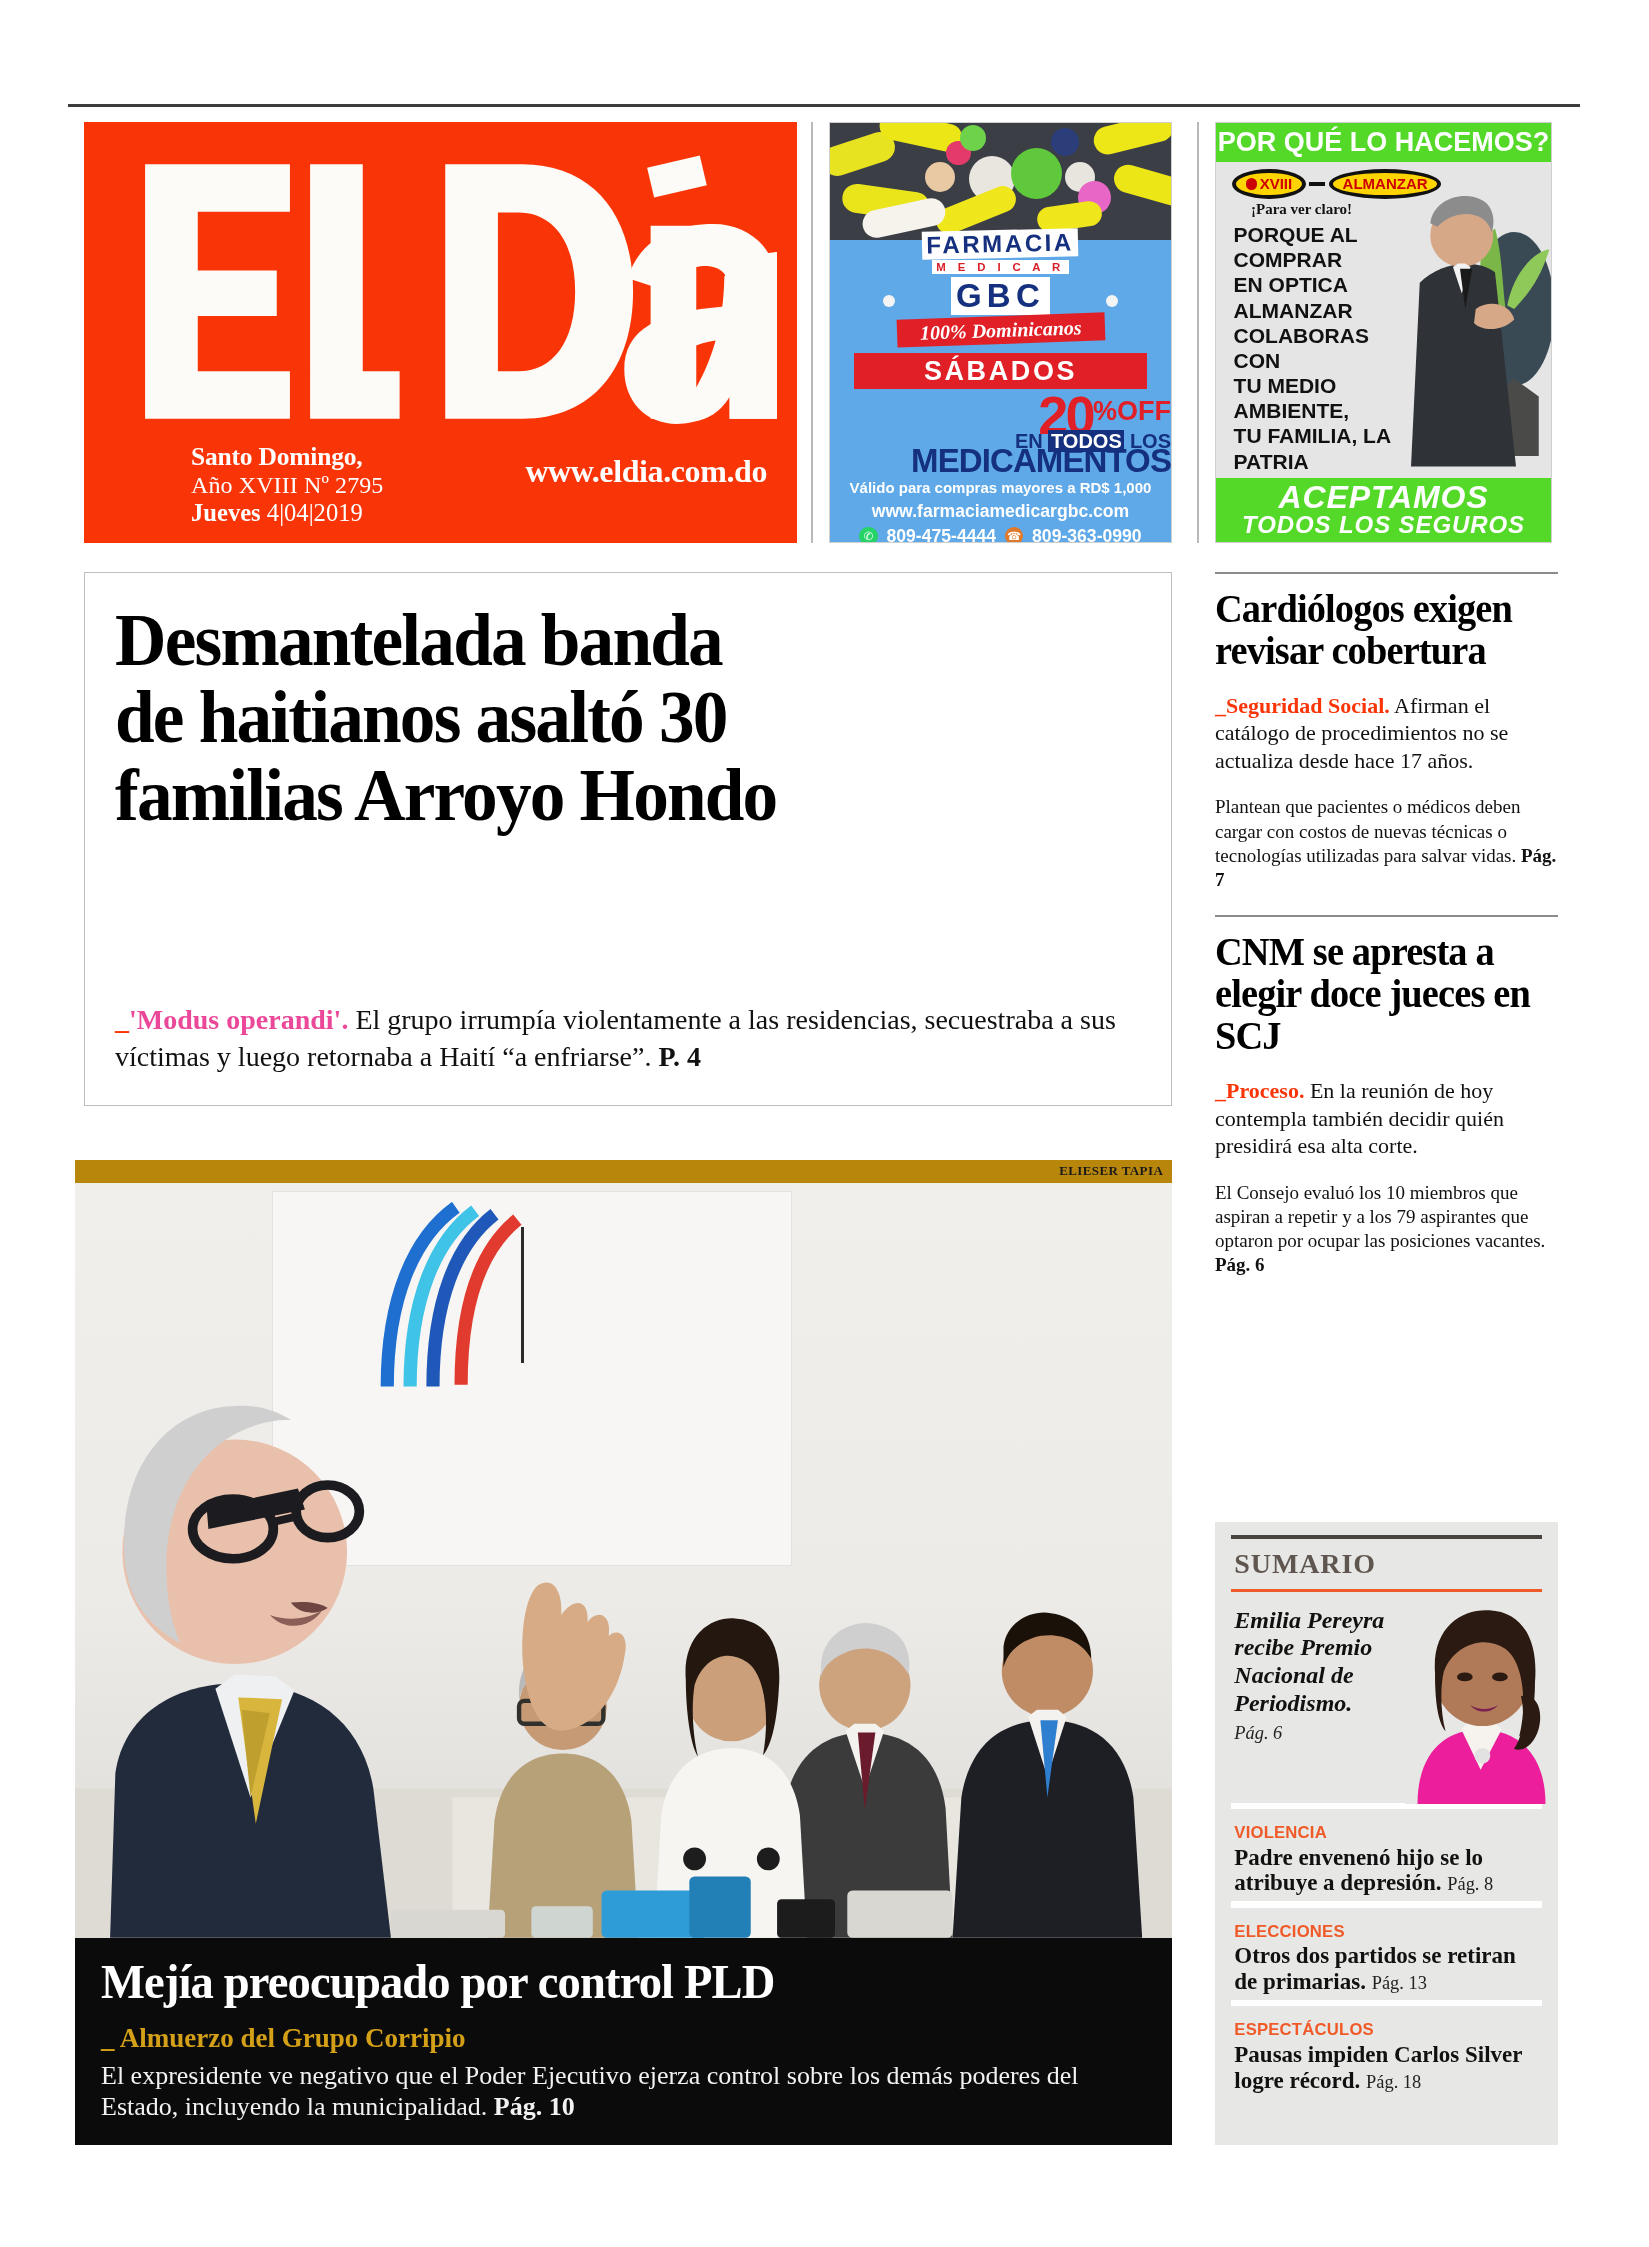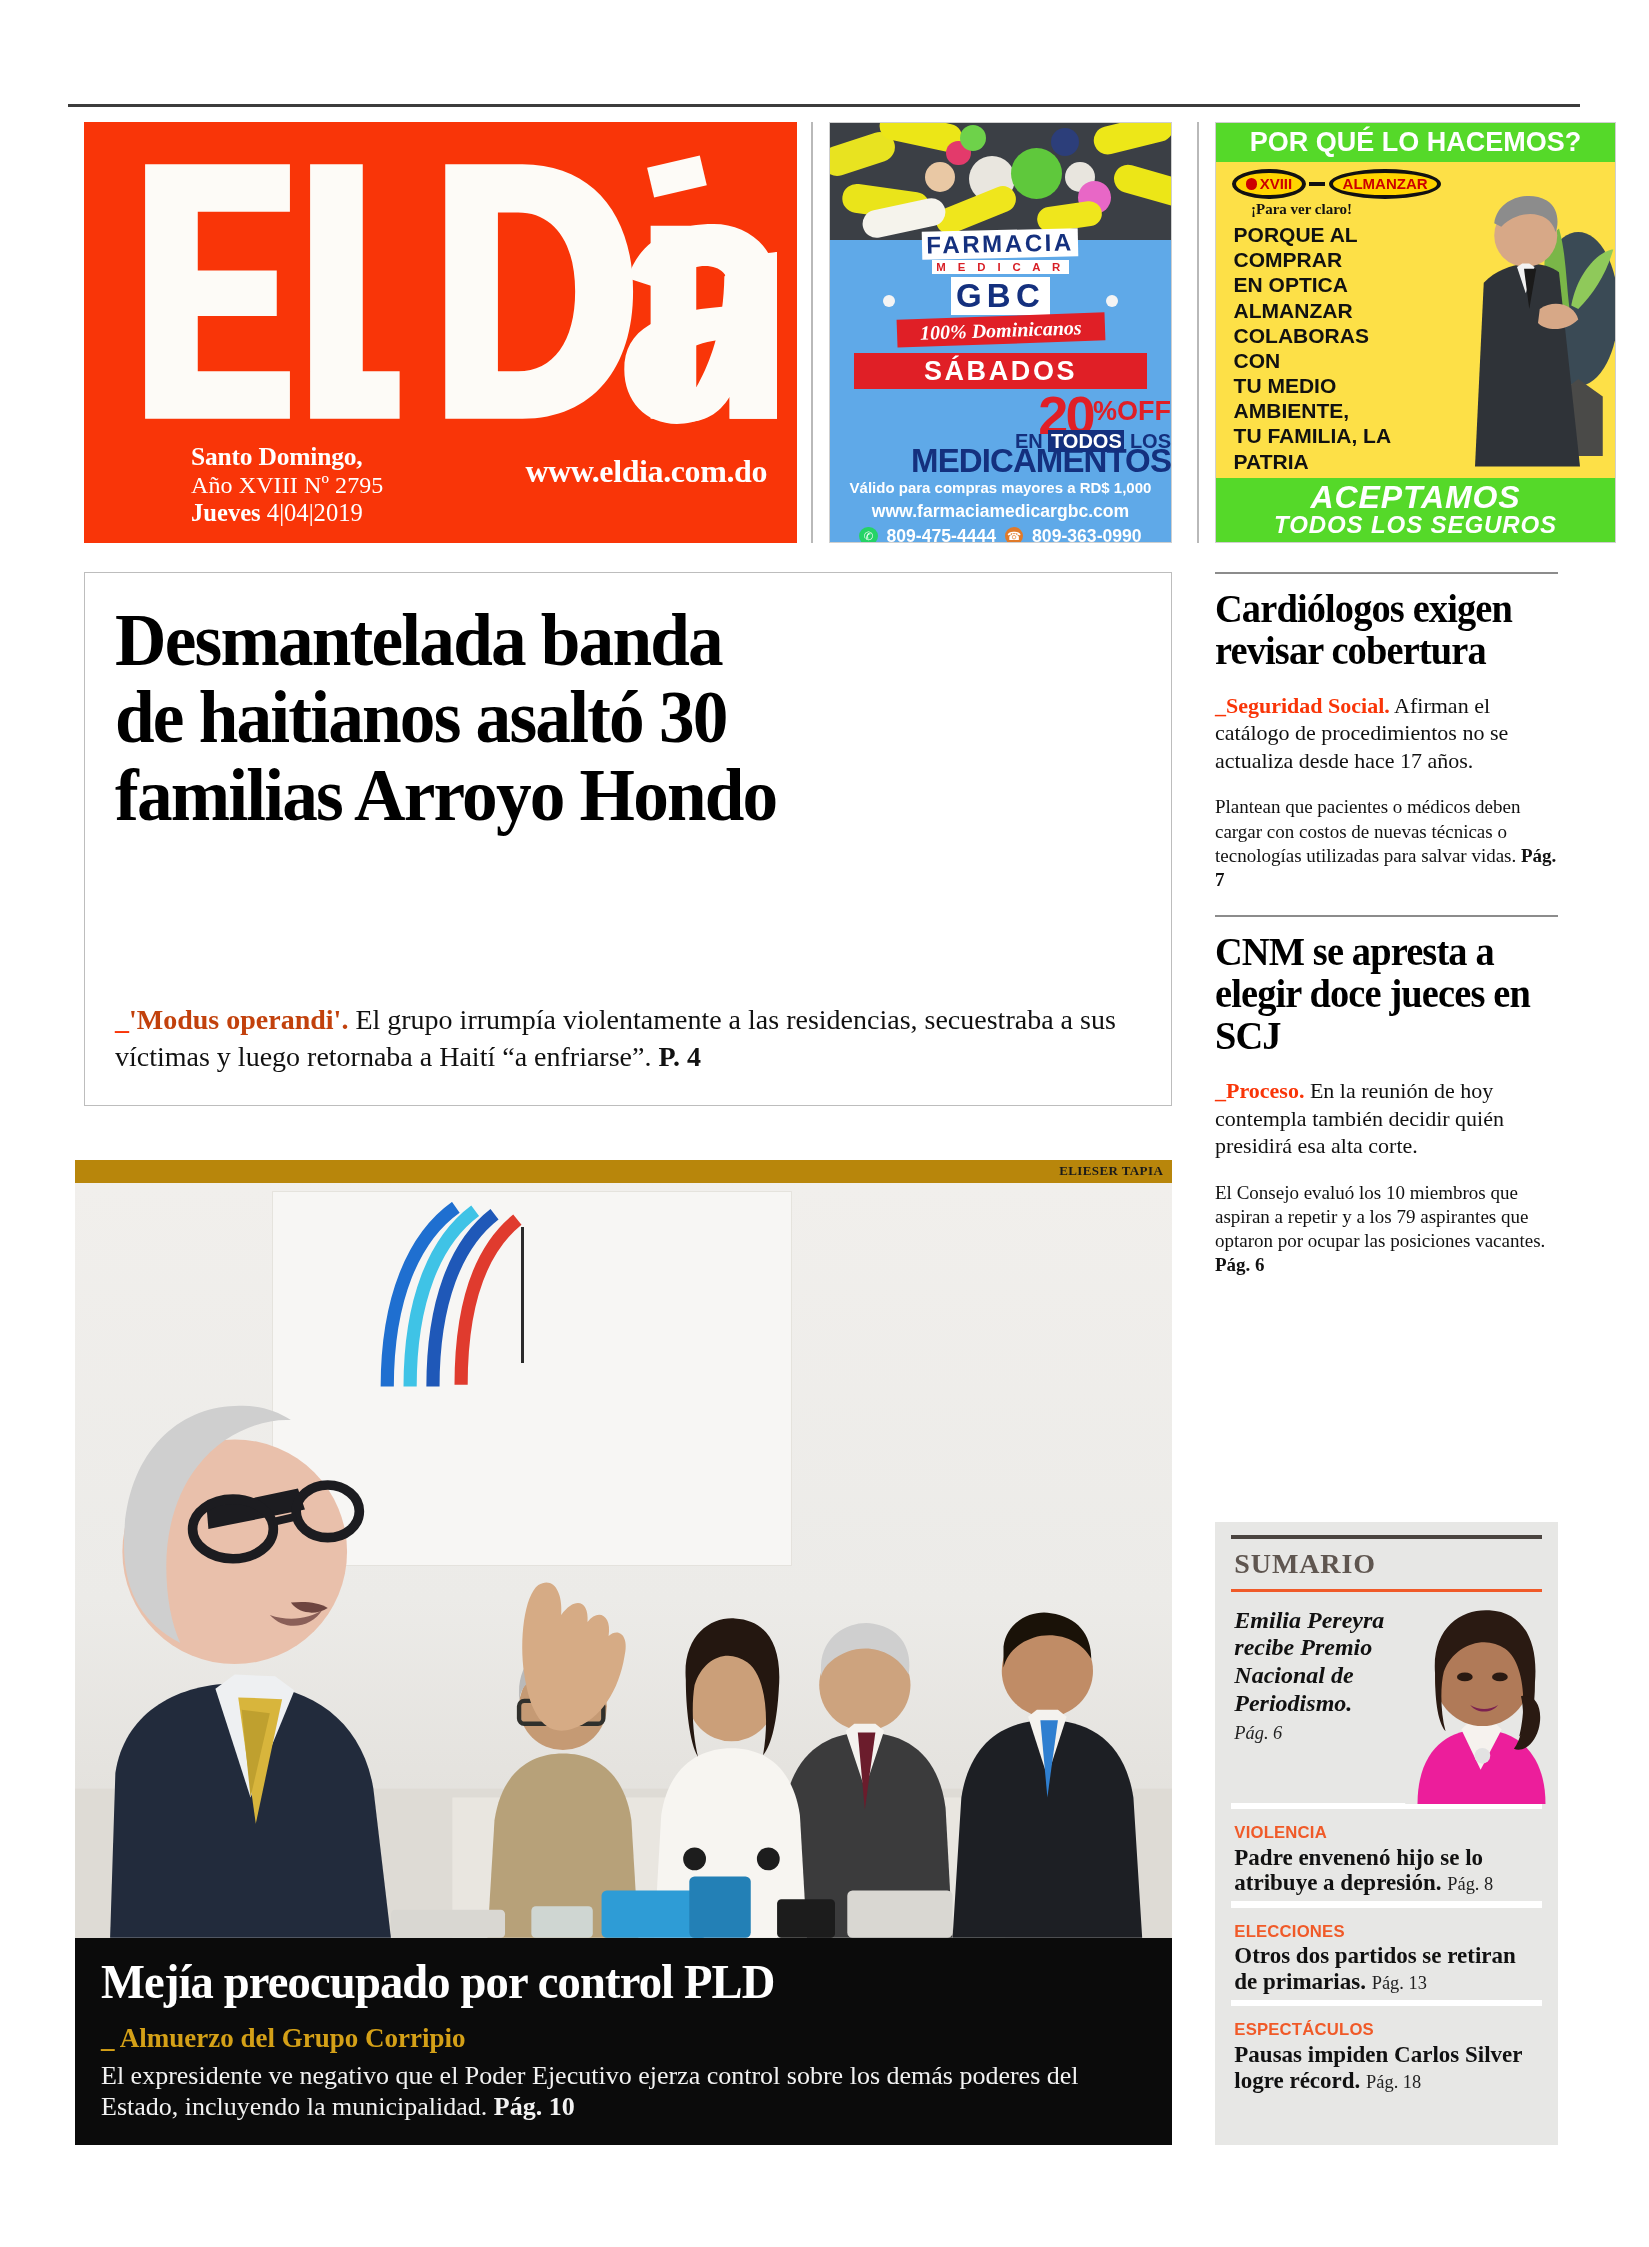--- a/index.html
+++ b/index.html
@@ -219,22 +219,22 @@
   .ico-tel { background:#e07a2a; }
   .ph-dot {
     position:absolute; width: 12.3px; height:12.3px; border-radius:50%;
     background:#f4f4f4;
   }
 
   
   .ad-optica {
     position: absolute;
     left: 1215px; top: 122px;
-    width: 401px; height: 421px;
-    background: #fde047;
+    width: 337px; height: 421px;
+    background: #e5e5e5;
     overflow:hidden;
     border: 0.9px solid #cfcfcf;
   }
   .op-head {
     background: #55d929;
     color:#fff;
     font-family: "Liberation Sans", sans-serif;
     font-weight: bold;
     font-size: 27px;
     text-align:center;
@@ -334,21 +334,21 @@
   }
   .lead-deck {
     position:absolute;
     left: 30px; right: 30px; bottom: 30px;
     font-family: "Liberation Serif", serif;
     font-size: 28px;
     line-height: 1.30;
     color:#111;
   }
   .deck-dash { color:#f93508; font-weight:bold; }
-  .deck-kicker { color:#c2410c; font-weight:bold; }
+  .deck-kicker { color:#ec4899; font-weight:bold; }
   .deck-page { font-weight:bold; }
 
   
   .rcol {
     position:absolute;
     left: 1215px; top: 572px;
     width: 343px;
   }
   .rcol-rule { height:1.8px; background:#8c8c8c; margin: 0 0 14px 0; }
   .r-h2 {

